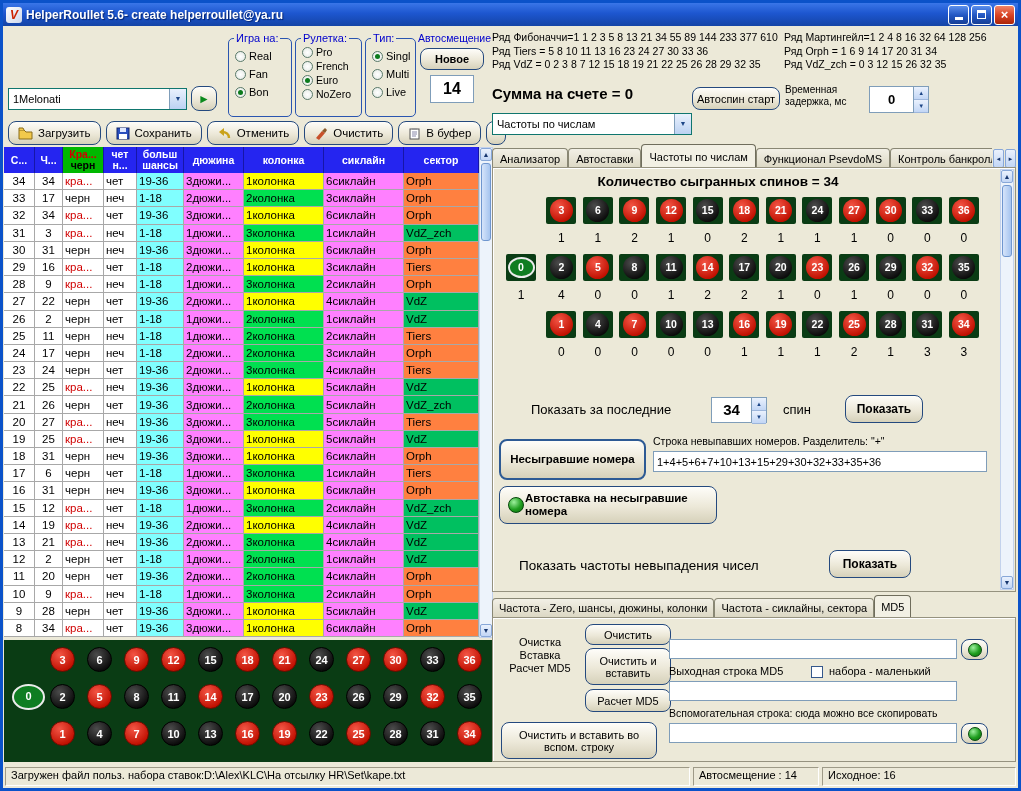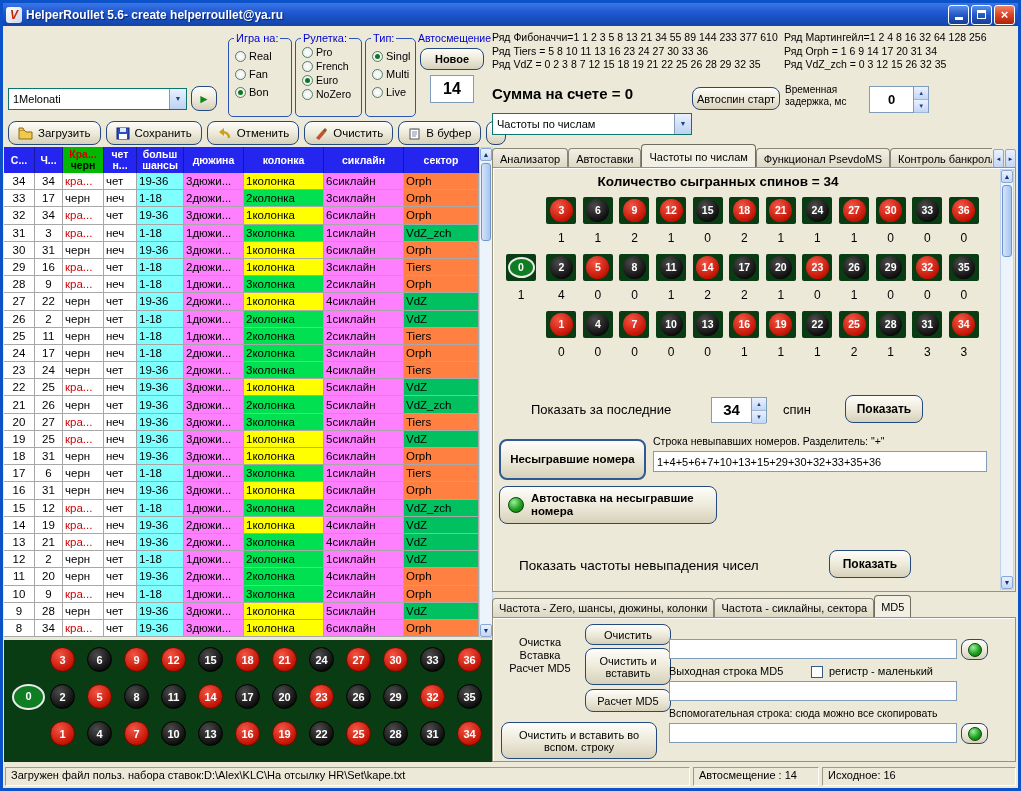--- a/index.html
+++ b/index.html
@@ -106,21 +106,21 @@
 .dot.zerod{width:27px;height:21px;background:#0f7d22;border:2px solid #ececec;line-height:16px}
 .pan-scroll{left:507px;top:1px;height:421px}
 .show-label{position:absolute;left:38px;top:234px;font-size:13px}
 .last-spin{left:218px;top:229px;width:56px;height:26px}
 .last-spin .spin-val{width:39px;font-size:15px;line-height:24px}
 .spin-word{position:absolute;left:290px;top:234px;font-size:13px}
 .show-btn1{position:absolute;left:352px;top:227px;width:78px;height:28px;font-weight:bold;font-size:12px}
 .missed-btn{position:absolute;left:6px;top:271px;width:147px;height:41px;font-weight:bold;font-size:11.5px;line-height:13px;border:2px solid #2d5a94}
 .missed-label{position:absolute;left:160px;top:267px;font-size:10.5px}
 .missed-input{position:absolute;left:160px;top:283px;width:334px;height:21px}
-.autobet-btn{position:absolute;left:6px;top:318px;width:218px;height:38px;display:flex;align-items:center;gap:7px;padding-left:8px;font-weight:bold;font-size:11.5px;line-height:13px;text-align:left}
+.autobet-btn{position:absolute;left:6px;top:318px;width:218px;height:38px;display:flex;align-items:center;gap:1px;padding-left:8px;font-weight:bold;font-size:11.5px;line-height:13px;text-align:left}
 .led{width:16px;height:16px;border-radius:50%;background:radial-gradient(circle at 35% 30%,#9df09d,#1f9e1f 55%,#0a6a0a);border:1px solid #05480a;flex:0 0 16px}
 .fm-label{position:absolute;left:26px;top:390px;font-size:13.5px}
 .show-btn2{position:absolute;left:336px;top:382px;width:82px;height:28px;font-weight:bold;font-size:12px}
 
 .md5-panel{left:489px;top:614px;width:524px;height:145px}
 .side-label{position:absolute;left:8px;top:18px;width:78px;text-align:center;font-size:11px;line-height:13px}
 .md5-b1{position:absolute;left:92px;top:6px;width:86px;height:21px}
 .md5-b2{position:absolute;left:92px;top:30px;width:86px;height:37px;line-height:12px}
 .md5-b3{position:absolute;left:92px;top:71px;width:86px;height:23px}
 .src-label{position:absolute;left:176px;top:5px;width:288px;text-align:center;font-size:11px}
@@ -964,21 +964,21 @@
     <div class="side-label">Очистка Вставка Расчет MD5</div>
     <button class="md5-b1">Очистить</button>
     <button class="md5-b2">Очистить и вставить</button>
     <button class="md5-b3">Расчет MD5</button>
     <input class="txt src-input" value="" style="">
     <button class="greenbtn gb1">
           <span class="led"></span>
         </button>
     <div class="out-label">Выходная строка MD5</div>
     <div class="chk"></div>
-    <div class="reg-label">регистр  - маленький</div>
+    <div class="reg-label">набора  - маленький</div>
     <input class="txt out-input" value="" style="">
     <div class="aux-label">Вспомогательная строка: сюда можно все скопировать</div>
     <input class="txt aux-input" value="" style="">
     <button class="greenbtn gb2">
           <span class="led"></span>
         </button>
     <button class="clearaux-btn">Очистить и вставить во вспом. строку</button>
   </div>
 
   <div class="statusbar">

